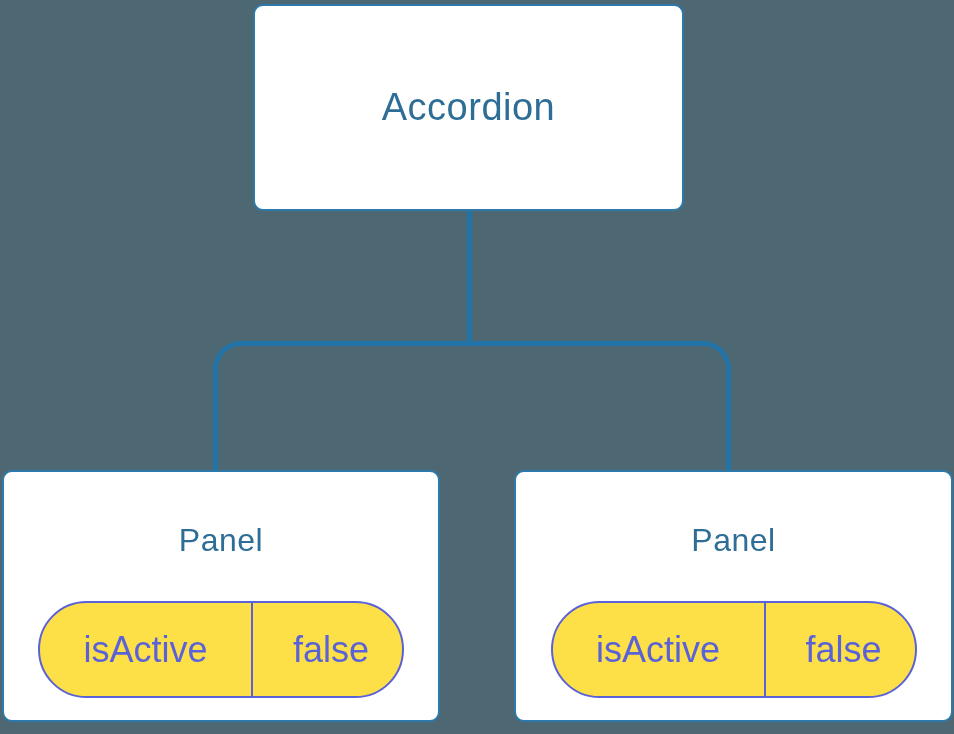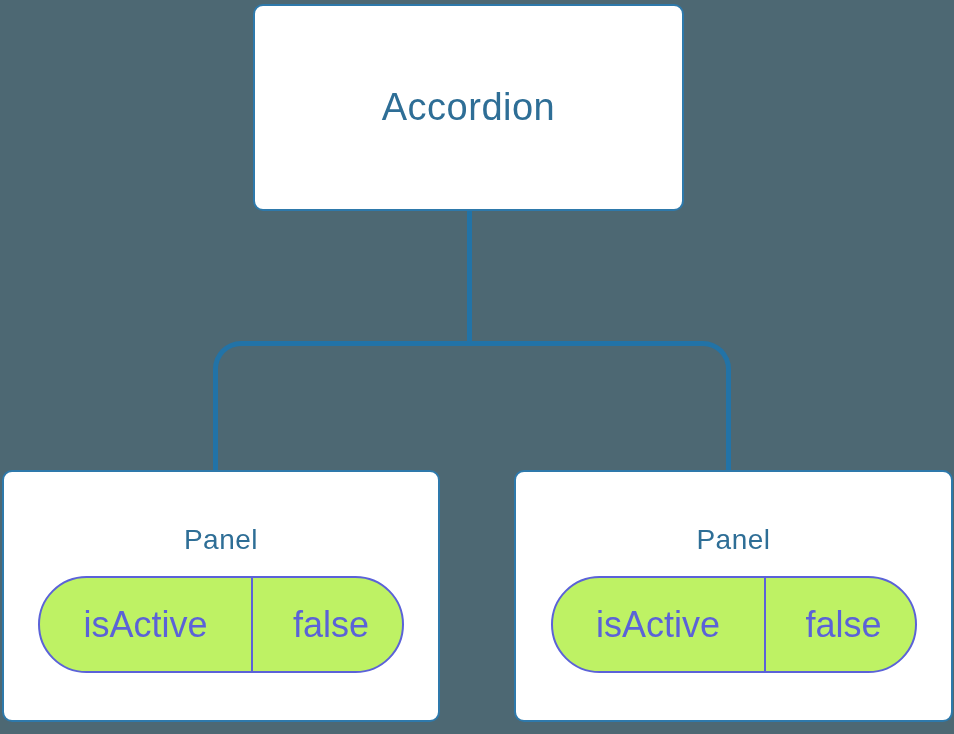--- a/index.html
+++ b/index.html
@@ -65,34 +65,34 @@
     display: flex;
     flex-direction: column;
     align-items: center;
   }
   .panel-left  { left: 2px;   width: 438px; }
   .panel-right { left: 514px; width: 439px; }
   .panel-title {
     margin-top: 48px;
     line-height: 40px;
     color: #2E6E96;
-    font-size: 28px;
+    font-size: 32px;
     font-weight: 500;
     letter-spacing: 0.5px;
   }
   .state-pill {
-    margin-top: 16px;
+    margin-top: 41px;
     width: 366px;
     height: 97px;
     box-sizing: border-box;
     border: 2px solid #5B62D8;
     border-radius: 60px;
     display: flex;
     align-items: stretch;
-    background: #bef264;
+    background: #fde047;
   }
   .pill-cell {
     display: flex;
     align-items: center;
     justify-content: center;
     color: #5B62D8;
     font-size: 36px;
     font-weight: 400;
   }
   .pill-key {

